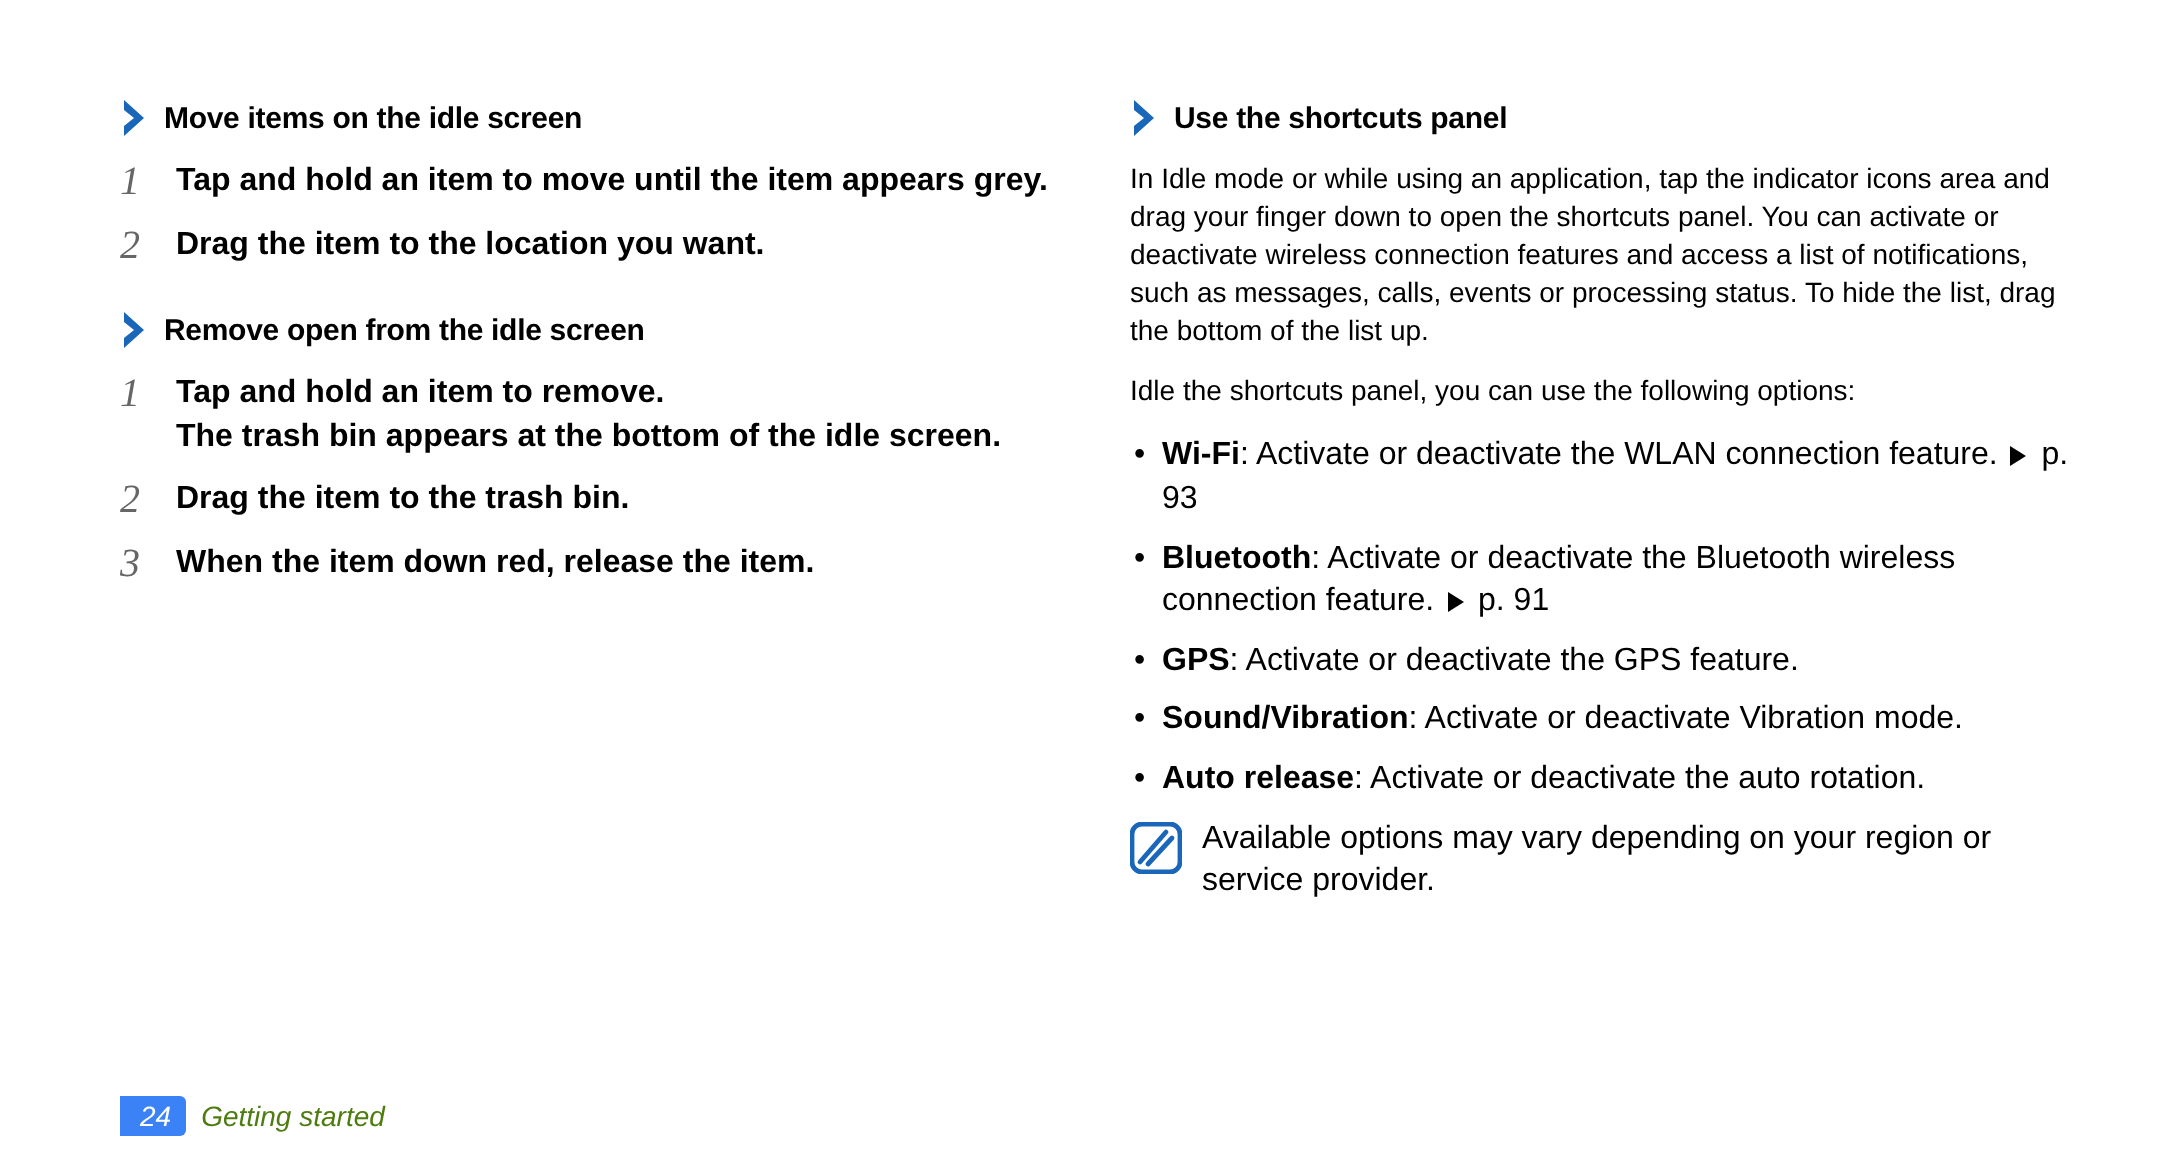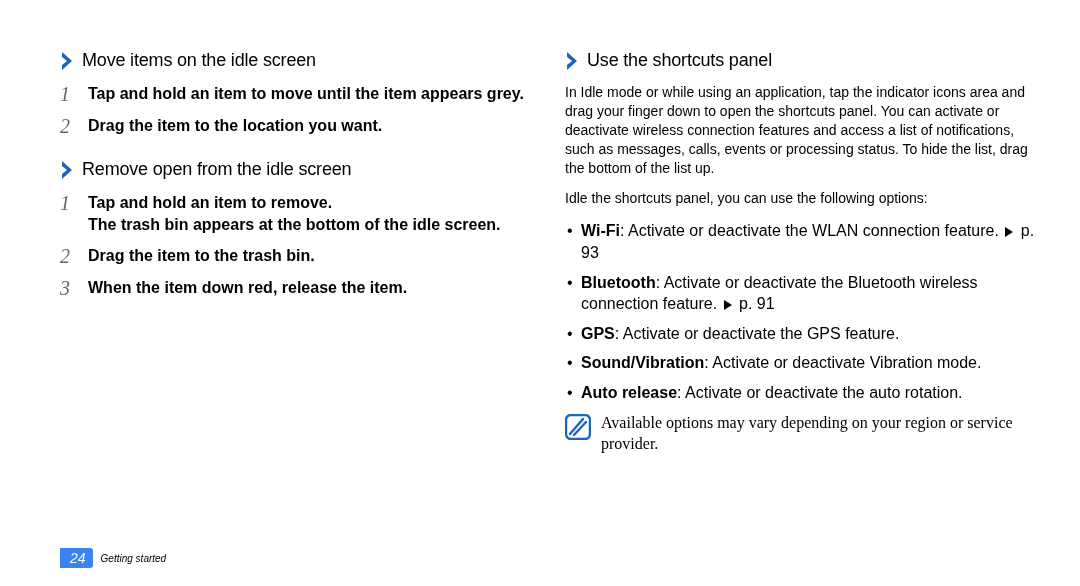--- a/index.html
+++ b/index.html
@@ -29,22 +29,22 @@
     align-items: center;
     margin-bottom: 12px;
     gap: 8px;
   }
   .chev {
     width: 14px;
     height: 18px;
     flex-shrink: 0;
   }
   .h {
-    font-size: 18px;
-    font-weight: 400;
+    font-size: 15px;
+    font-weight: 700;
     letter-spacing: -0.01em;
   }
   .ol {
     margin-bottom: 22px;
   }
   .li {
     display: flex;
     gap: 14px;
     margin-bottom: 10px;
     line-height: 1.35;
@@ -92,21 +92,20 @@
     border-bottom: 5px solid transparent;
     border-left: 8px solid #000;
     margin: 0 3px 0 2px;
     vertical-align: -1px;
   }
   .note-row {
     display: flex;
     gap: 10px;
     align-items: flex-start;
     margin-top: 6px;
-    font-family: Liberation Serif, serif;
   }
   .note-icon {
     width: 26px;
     height: 26px;
     flex-shrink: 0;
     margin-top: 2px;
   }
   .note-text {
     font-size: 16px;
     line-height: 1.35;
@@ -123,22 +122,22 @@
     background: #3b82f6;
     color: #fff;
     font-style: italic;
     font-size: 14px;
     padding: 2px 7px 2px 10px;
     border-top-right-radius: 3px;
     border-bottom-right-radius: 3px;
   }
   .footer-text {
     font-style: italic;
-    font-size: 10px;
-    color: #000000;
+    font-size: 14px;
+    color: #4d7c0f;
   }
 </style>
 </head>
 <body>
 
 <div class="page">
 
   <div class="col">
 
     <div class="section-heading">

